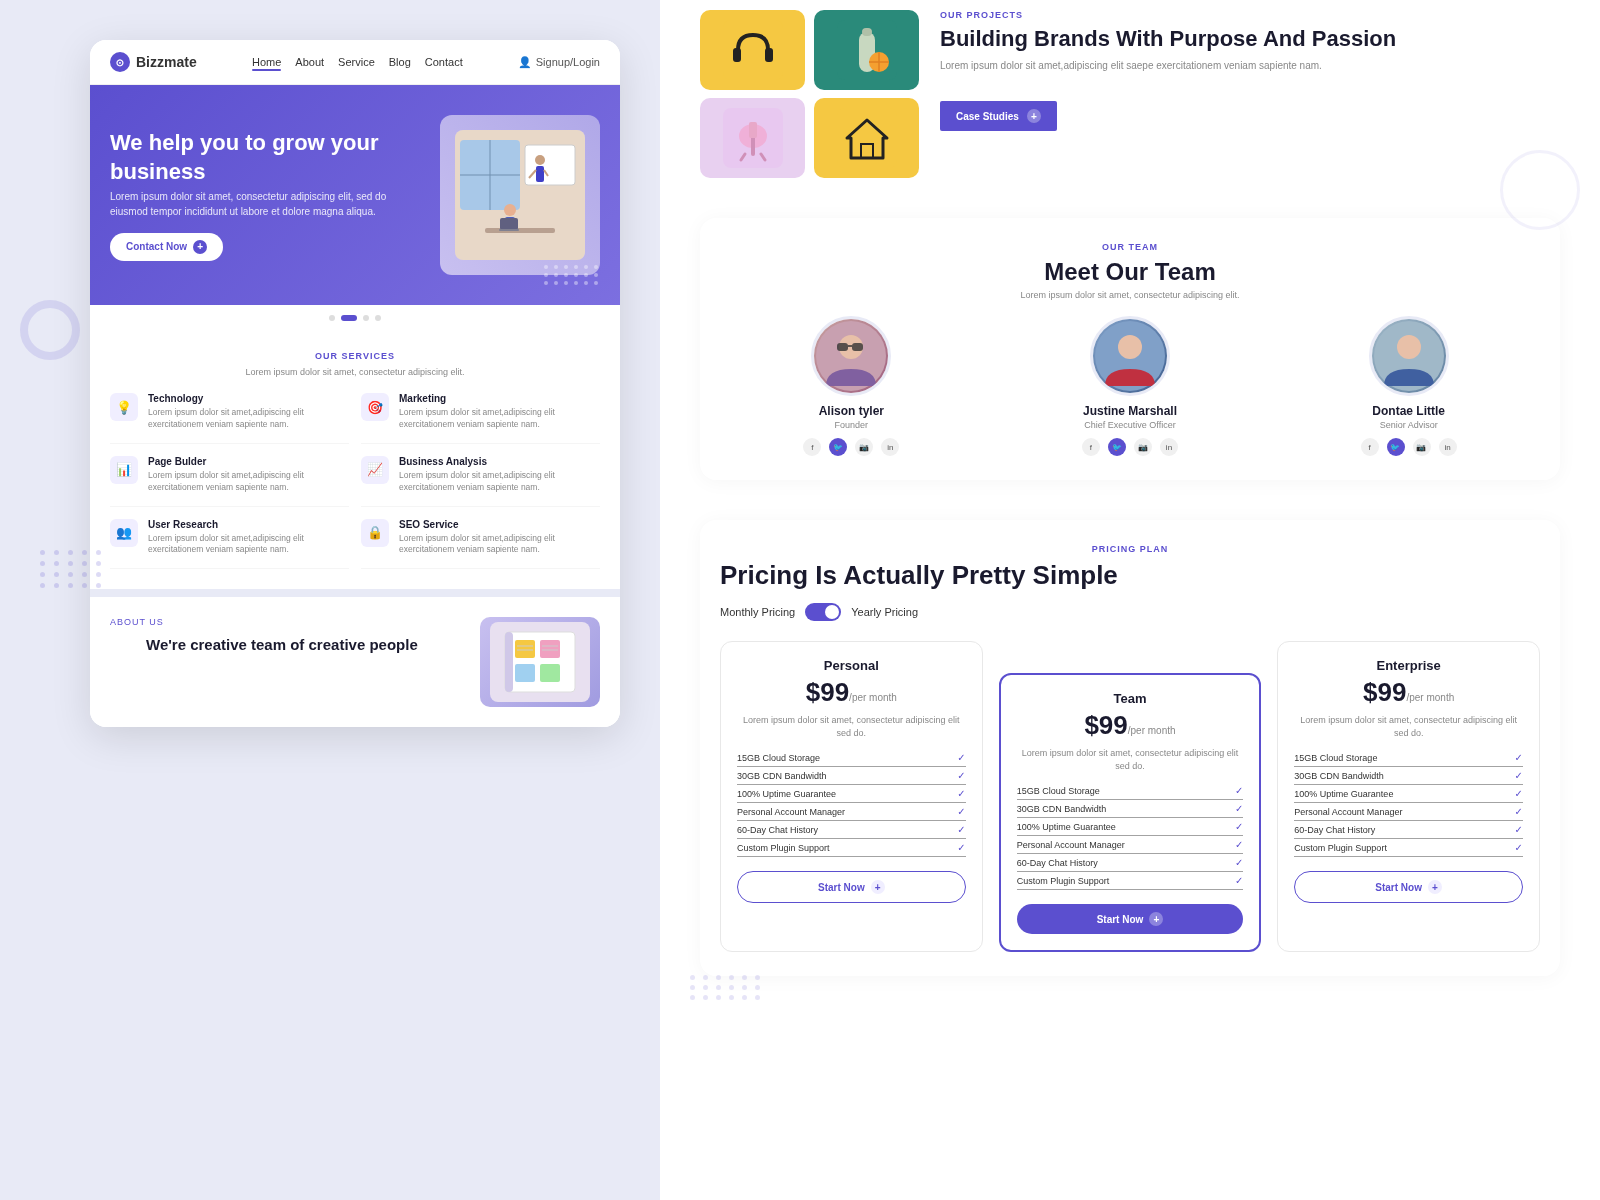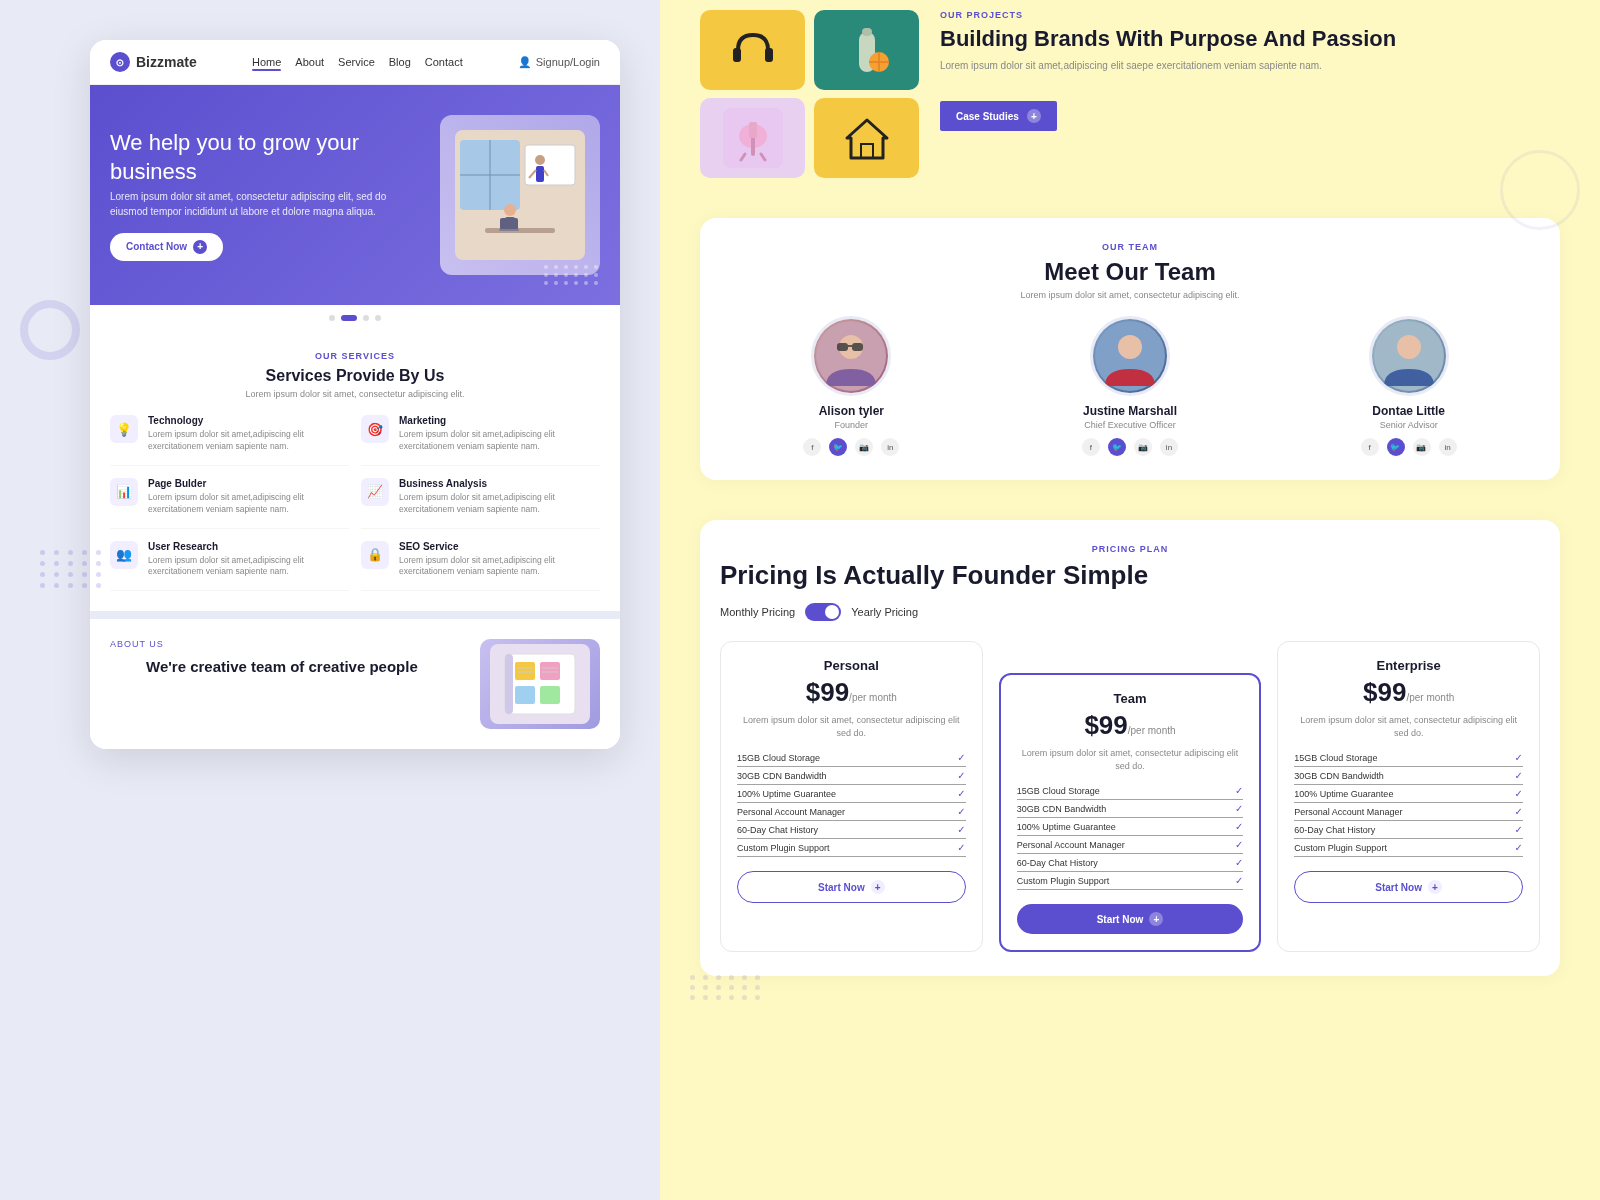--- a/index.html
+++ b/index.html
@@ -26,21 +26,21 @@
       width: 660px;
       flex-shrink: 0;
       background: #e8eaf6;
       position: relative;
       padding: 20px 0 40px 0;
     }
 
     
     .right-panel {
       flex: 1;
-      background: #fef9c3;
+      background: #ffffff;
       position: relative;
       padding: 0 40px 40px 40px;
     }
 
     
 
     
     .website-card {
       background: white;
       border-radius: 16px;
@@ -117,21 +117,21 @@
       position: relative;
       min-height: 200px;
     }
     .hero-text {
       flex: 1;
       color: white;
       z-index: 2;
     }
     .hero-text h1 {
       font-size: 22px;
-      font-weight: 400;
+      font-weight: 700;
       line-height: 1.3;
       margin-bottom: 2px;
     }
     .hero-text p {
       font-size: 10px;
       line-height: 1.5;
       opacity: 0.85;
       margin-bottom: 14px;
     }
     .hero-btn {
@@ -773,21 +773,20 @@
 
       <div class="pagination-dots">
         <div class="pag-dot"></div>
         <div class="pag-dot active"></div>
         <div class="pag-dot"></div>
         <div class="pag-dot"></div>
       </div>
 
       <div class="services-section">
         <p class="section-label">OUR SERVICES</p>
-        <h2 class="section-title">Services Provide By Us</h2>
         <p class="section-desc">Lorem ipsum dolor sit amet, consectetur adipiscing elit.</p>
         <div class="services-grid">
 
           <div class="service-item">
             <div class="service-icon-wrap">💡</div>
             <div class="service-content">
               <h4>Technology</h4>
               <p>Lorem ipsum dolor sit amet,adipiscing elit exercitationem veniam sapiente nam.</p>
             </div>
           </div>
@@ -1010,21 +1009,21 @@
             <div class="social-icon">in</div>
           </div>
         </div>
 
       </div>
     </div>
 
     <div style="margin-top:40px">
     <div class="pricing-section">
       <p class="section-label">PRICING PLAN</p>
-      <h2 class="section-title" style="font-size:26px;line-height:1.2;text-align:left">Pricing Is Actually Founder Simple</h2>
+      <h2 class="section-title" style="font-size:26px;line-height:1.2;text-align:left">Pricing Is Actually Pretty Simple</h2>
       <div class="pricing-toggle">
         <span class="toggle-label">Monthly Pricing</span>
         <div class="toggle-switch">
           <div class="toggle-thumb"></div>
         </div>
         <span class="toggle-label">Yearly Pricing</span>
       </div>
 
       <div class="pricing-grid">
 

